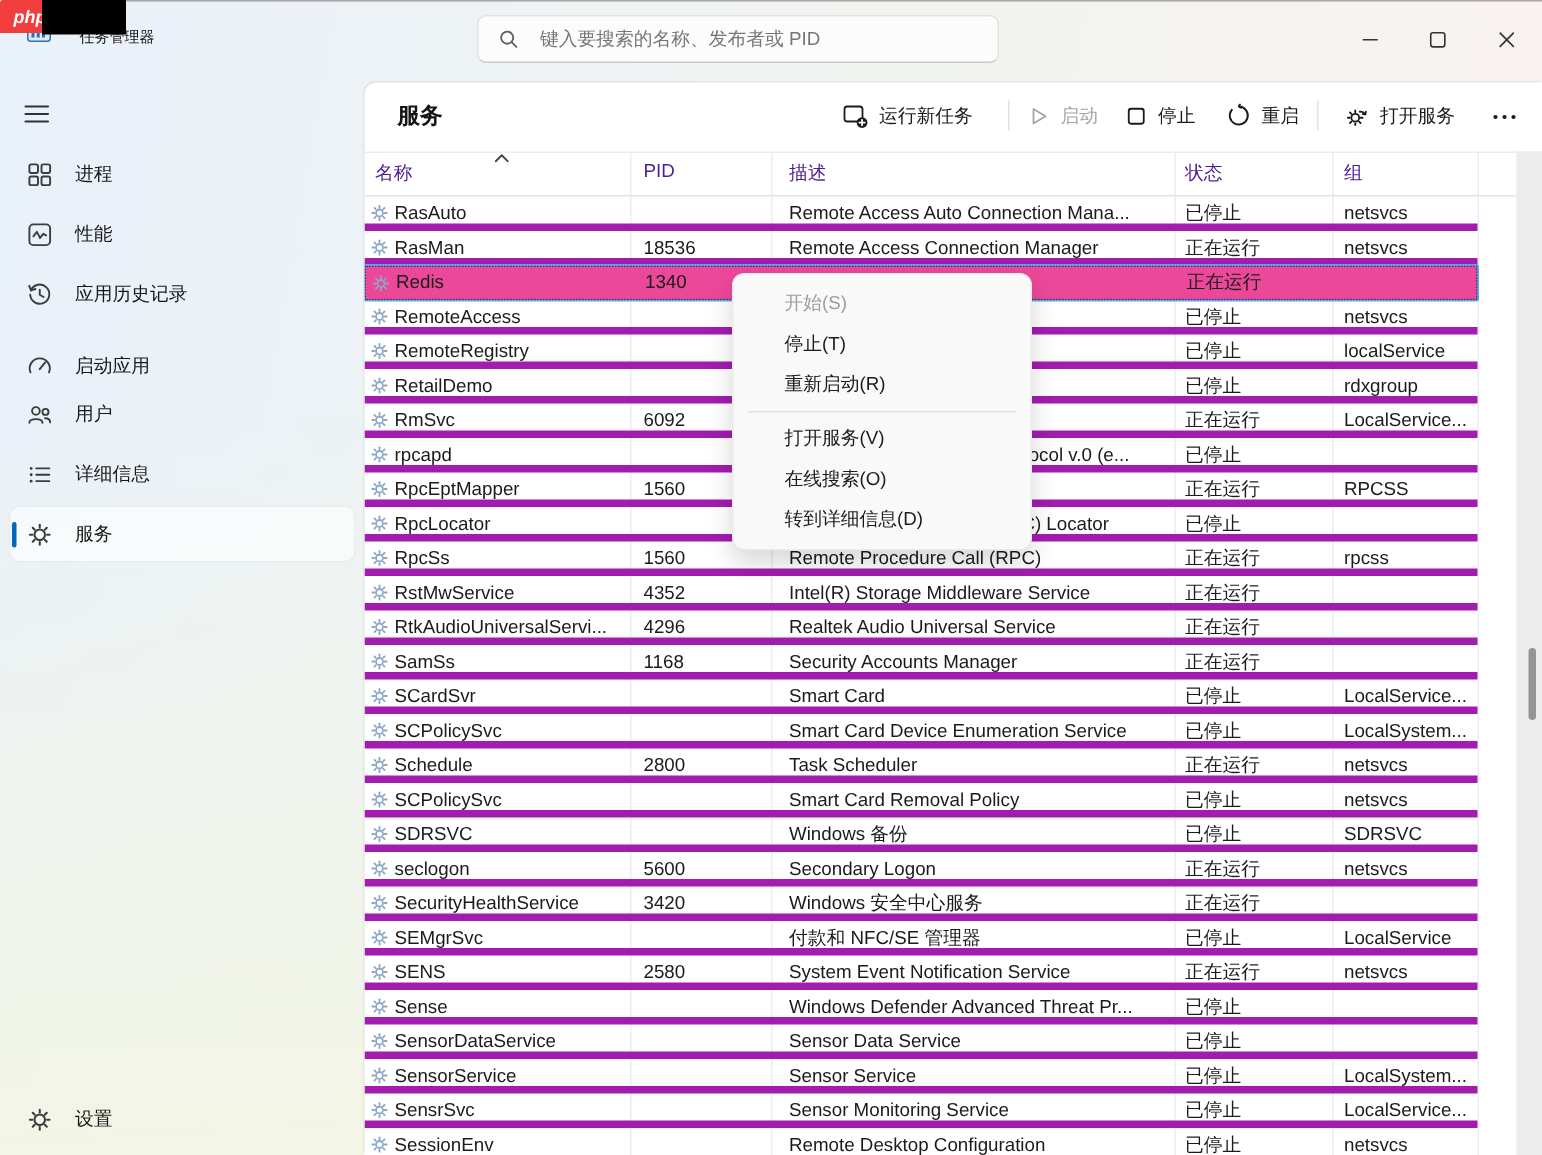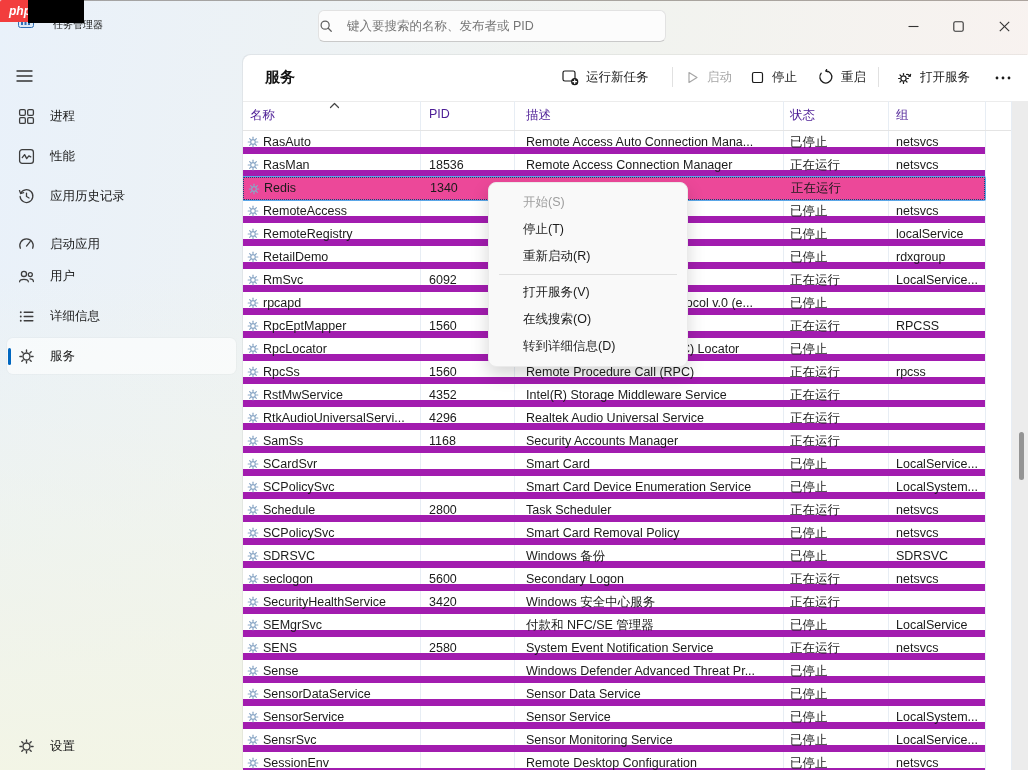--- a/index.html
+++ b/index.html
@@ -23,21 +23,21 @@
   
   #php-badge{position:absolute;left:0;top:0;width:40px;height:22px;background:#f23d3d;border-radius:2px 0 0 0;
     display:flex;align-items:center;justify-content:center;color:#fff;font-style:italic;font-weight:bold;font-size:12px;z-index:60;}
   #redacted{position:absolute;left:28px;top:0;width:56px;height:23px;background:#000;z-index:60;}
   
   #app-icon{position:absolute;left:18px;top:14px;width:16px;height:14px;}
   #app-title{position:absolute;left:53px;top:18px;font-size:10px;color:#141414;}
   #search-box{
     position:absolute;left:318px;top:10px;width:348px;height:32px;box-sizing:border-box;
     background:#fcfcfc;border:1px solid #e2e2e2;border-bottom-color:#c9c9c9;border-radius:6px;
-    display:flex;align-items:center;gap:12px;
+    display:flex;align-items:center;gap:12px;padding-left:13px;
   }
   #search-box input{
     border:none;outline:none;background:transparent;font-size:12.5px;width:280px;
     font-family:inherit;color:#333;
   }
   #search-box input::placeholder{color:#767676;opacity:1;}
   .winbtn{position:absolute;top:8px;width:44px;height:36px;display:flex;align-items:center;justify-content:center;}
   #btn-min{left:891px;} #btn-max{left:936px;} #btn-close{left:982px;}
   
   #hamburger{position:absolute;left:14px;top:66px;width:20px;height:20px;display:flex;align-items:center;justify-content:center;}
@@ -59,21 +59,21 @@
   .tbtn.disabled{color:#a6a6a6;}
   .tsep{position:absolute;top:12px;width:1px;height:20px;background:#e1e1e1;}
   #toolbar-line{position:absolute;left:0;top:46px;width:785px;height:1px;background:#ececec;}
   
   .th{position:absolute;top:52px;font-size:12.5px;color:#4c1d95;white-space:nowrap;}
   #sort-caret{position:absolute;left:86px;top:47px;}
   #header-line{position:absolute;left:0;top:75px;width:768px;height:1px;background:#e4e4e4;}
   .vline{position:absolute;top:46px;bottom:0;width:1px;background:#e7edf4;}
   
   #tbody{position:absolute;left:0;top:76px;width:768px;}
-  .trow{position:relative;height:23px;box-sizing:border-box;border-bottom:7px solid #a21caf;width:742px;}
+  .trow{position:relative;height:23px;box-sizing:border-box;border-bottom:5px solid #a21caf;width:742px;}
   .trow .cell{position:absolute;top:0;line-height:22px;font-size:12.5px;white-space:nowrap;overflow:hidden;}
   .gearwrap{position:absolute;left:4px;top:5px;width:12px;height:12px;}
   .c-name{left:20px;width:152px;}
   .c-pid{left:186px;width:82px;}
   .c-desc{left:283px;width:255px;}
   .c-status{left:547px;width:92px;}
   .c-group{left:653px;width:87px;}
   .trow.selected{
     background:#ec4899;border:1px dotted #0a4a7c;border-radius:1px;
     box-shadow:0 0 0 1px #5aa7e8;z-index:3;

